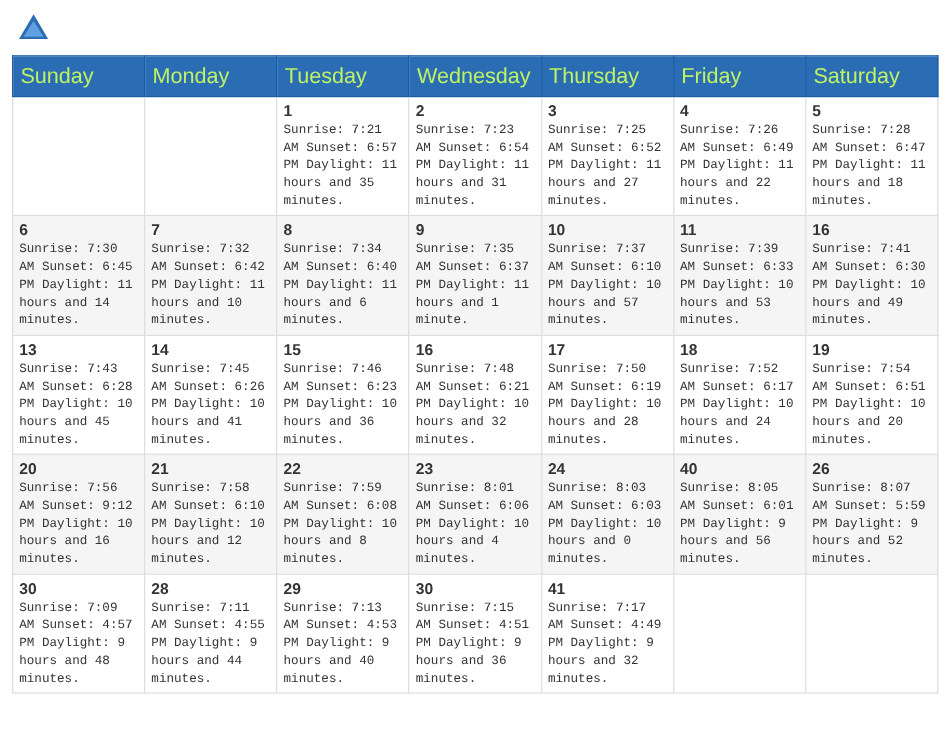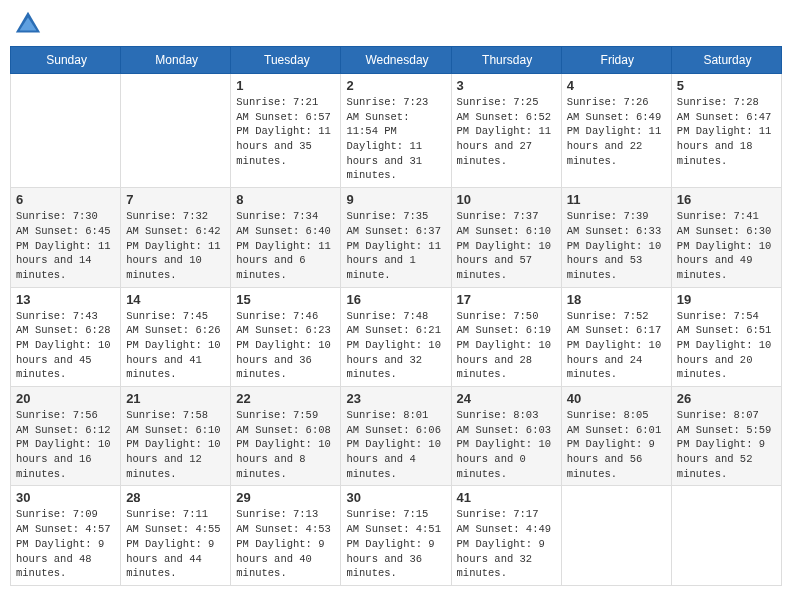--- a/index.html
+++ b/index.html
@@ -54,26 +54,26 @@
       font-size: 14px;
       color: #555;
     }
     .calendar {
       width: 100%;
       border-collapse: collapse;
       border: 1px solid #ccc;
     }
     .calendar th {
       background: #2a6db5;
-      color: #ffffff;
+      color: #bef264;
       padding: 6px 4px;
-      font-size: 12px;
+      font-size: 18px;
       font-weight: normal;
       border: 1px solid #1a5da5;
-      text-align: center;
+      text-align: left;
       padding-left: 6px;
     }
     .calendar td {
       vertical-align: top;
       border: 1px solid #ddd;
       padding: 4px 5px;
       width: 14.28%;
       min-height: 80px;
       font-size: 11px;
       color: #333;
@@ -136,21 +136,21 @@
         <td class="empty-cell"></td>
         <td>
           <span class="day-num">1</span>
           <div class="day-info">Sunrise: 7:21 AM
 Sunset: 6:57 PM
 Daylight: 11 hours and 35 minutes.</div>
         </td>
         <td>
           <span class="day-num">2</span>
           <div class="day-info">Sunrise: 7:23 AM
-Sunset: 11:54 PM
+Sunset: 6:54 PM
 Daylight: 11 hours and 31 minutes.</div>
         </td>
         <td>
           <span class="day-num">3</span>
           <div class="day-info">Sunrise: 7:25 AM
 Sunset: 6:52 PM
 Daylight: 11 hours and 27 minutes.</div>
         </td>
         <td>
           <span class="day-num">4</span>
@@ -250,21 +250,21 @@
           <span class="day-num">19</span>
           <div class="day-info">Sunrise: 7:54 AM
 Sunset: 6:51 PM
 Daylight: 10 hours and 20 minutes.</div>
         </td>
       </tr>
       <tr>
         <td>
           <span class="day-num">20</span>
           <div class="day-info">Sunrise: 7:56 AM
-Sunset: 6:12 PM
+Sunset: 9:12 PM
 Daylight: 10 hours and 16 minutes.</div>
         </td>
         <td>
           <span class="day-num">21</span>
           <div class="day-info">Sunrise: 7:58 AM
 Sunset: 6:10 PM
 Daylight: 10 hours and 12 minutes.</div>
         </td>
         <td>
           <span class="day-num">22</span>

